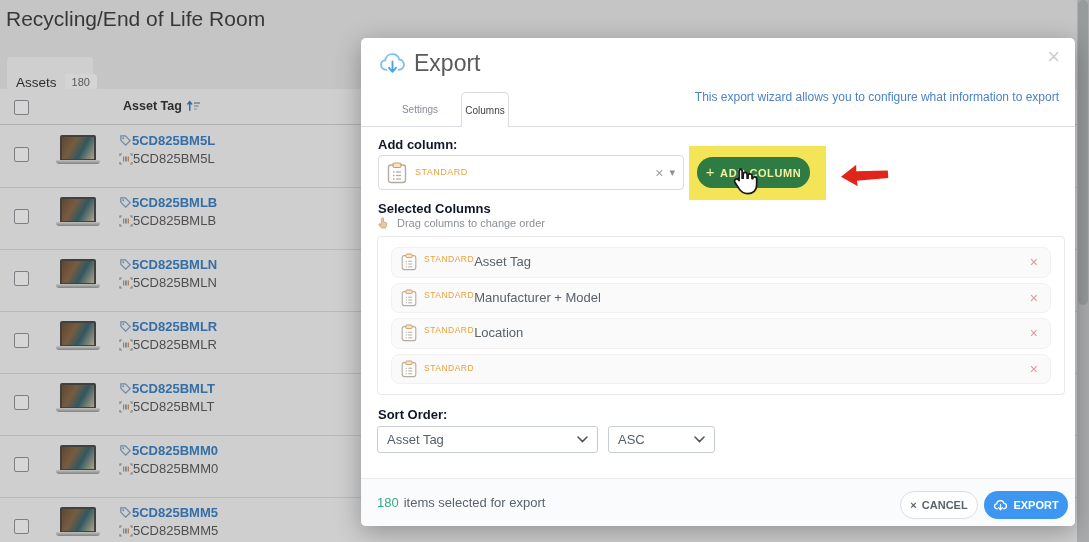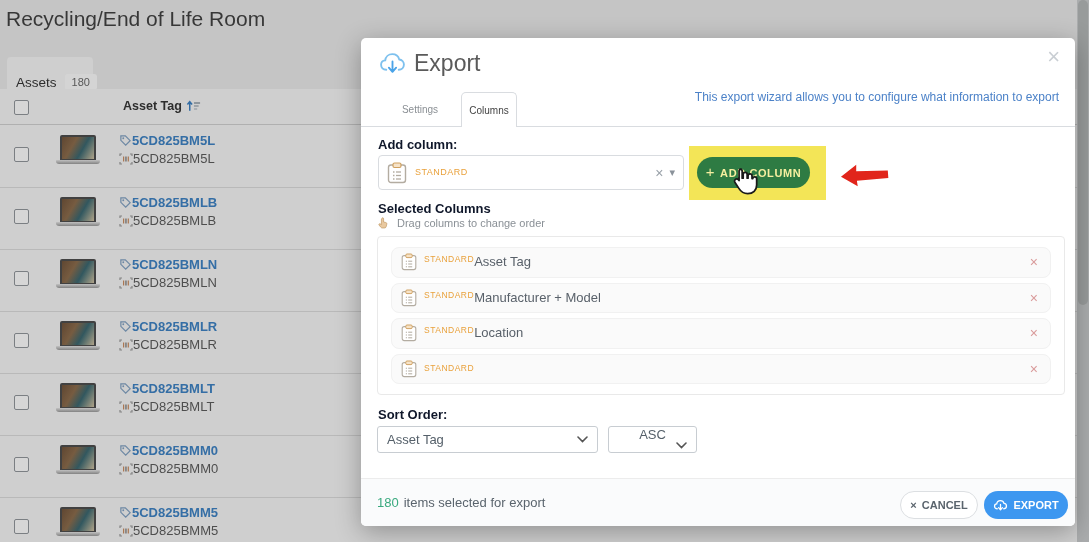--- a/index.html
+++ b/index.html
@@ -41,21 +41,21 @@
   
   .modal { position:absolute; left:361px; top:38px; width:714px; height:488px; background:#fff;
     border-radius:5px; box-shadow:0 6px 26px rgba(0,0,0,0.3); }
   .m-head-icon { position:absolute; left:18px; top:13px; width:27px; height:25px; }
   .m-title { position:absolute; left:53px; top:12px; font-size:23px; color:#5a5a5a; }
   .m-close { position:absolute; right:15px; top:8px; font-size:22px; color:#c9ced3; cursor:pointer; line-height:1; }
   .m-tabline { position:absolute; left:0; right:0; top:88px; border-top:1px solid #d9dce0; }
   .m-tab { position:absolute; top:54px; height:34px; display:flex; align-items:center; justify-content:center;
     font-size:10px; }
   .m-tab.settings { left:23px; width:72px; color:#8a8f94; }
-  .m-tab.columns { left:100px; width:56px; height:35px; color:#444; background:#fff;
+  .m-tab.columns { left:100px; width:48px; height:35px; color:#444; background:#fff;
     border:1px solid #d9dce0; border-bottom:none; border-radius:5px 5px 0 0; z-index:2; }
   .m-helper { position:absolute; right:16px; top:52px; font-size:12px; color:#4c82c8; }
 
   .lbl-sm { position:absolute; font-size:13px; color:#0f172a;font-weight:bold; }
   .addcol-label { left:17px; top:99px; }
   .combo { position:absolute; left:17px; top:117px; width:306px; height:35px; background:#fff;
     border:1px solid #d9dce0; border-radius:4px; display:flex; align-items:center; padding:0 8px; }
   .clip-icon { flex:0 0 auto; }
   .combo-text { margin-left:8px; display:flex; flex-direction:row; line-height:1.05; flex:1; }
   .cat { font-size:9px; color:#e9a13b; letter-spacing:0.5px; }
@@ -83,21 +83,21 @@
   .sel-item .combo-text { margin-left:7px; }
   .sel-item .cat { font-size:8.5px; }
   .sel-item .val { font-size:13px; color:#59616a; }
   .sel-remove { margin-left:auto; color:#d99a9a; font-size:14px; cursor:pointer; line-height:1; }
 
   .sort-label { left:17px; top:369px; }
   .sel-box { position:absolute; top:388px; height:27px; border:1px solid #c8cdd2; border-radius:3px;
     background:#fff; display:flex; align-items:center; padding:0 9px; font-size:13px; color:#55606a;
     cursor:pointer; }
   .sel-field { left:16px; width:221px; }
-  .sel-dir { left:247px; width:89px;flex-direction:column; }
+  .sel-dir { left:247px; width:107px; }
   .sel-box .chev { margin-left:auto; }
 
   .m-footer { position:absolute; left:0; right:0; top:440px; height:48px; background:#fafbfc;
     border-top:1px solid #ececec; border-radius:0 0 5px 5px; }
   .foot-text { position:absolute; left:16px; top:16px; font-size:13px; color:#5a646d; }
   .foot-text .cnt { color:#3aaa7f; margin-right:5px; }
   .btn-cancel { position:absolute; right:97px; top:12px; width:78px; height:28px; border-radius:14px;
     background:#fff; border:1px solid #dcdfe2; color:#5a646d; font-size:11px; font-weight:bold;
     display:flex; align-items:center; justify-content:center; gap:5px; cursor:pointer;
     font-family:"Liberation Sans", sans-serif; }

